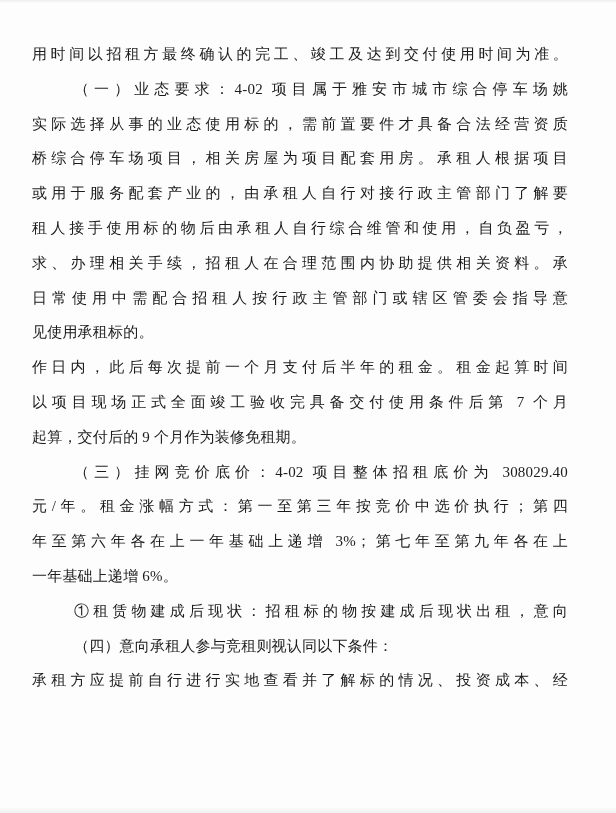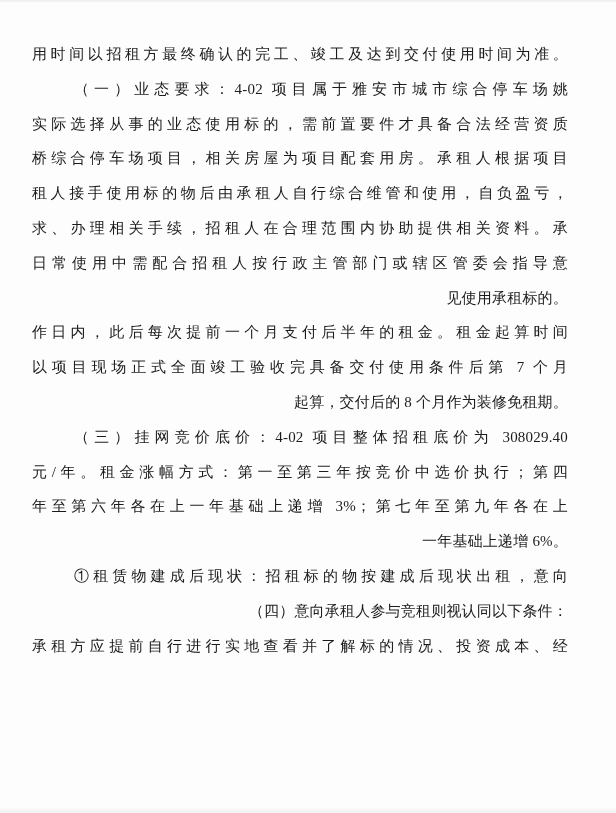--- a/index.html
+++ b/index.html
@@ -40,48 +40,49 @@
     position:absolute;
     left:32px;
     top:37px;
     width:536px;
     color:var(--text-color);
     font-size:15px;
   }
   .doc-line{
     height:34.8px;
     line-height:34.8px;
-    text-align:right;
+    text-align:left;
     letter-spacing:0.2px;
   }
   .doc-line.justify{
     text-align:justify;
     text-align-last:justify;
     text-justify:inter-character;
   }
   .doc-line.indent{
     padding-left:42px;
   }
 </style>
 </head>
 <body>
 
 <div class="page">
   <div class="text-block">
       <div class="doc-line justify">用时间以招租方最终确认的完工、竣工及达到交付使用时间为准。</div>
       <div class="doc-line indent justify">（一）业态要求：4-02 项目属于雅安市城市综合停车场姚</div>
       <div class="doc-line justify">实际选择从事的业态使用标的，需前置要件才具备合法经营资质</div>
       <div class="doc-line justify">桥综合停车场项目，相关房屋为项目配套用房。承租人根据项目</div>
+      <div class="doc-line justify">或用于服务配套产业的，由承租人自行对接行政主管部门了解要</div>
       <div class="doc-line justify">租人接手使用标的物后由承租人自行综合维管和使用，自负盈亏，</div>
       <div class="doc-line justify">求、办理相关手续，招租人在合理范围内协助提供相关资料。承</div>
       <div class="doc-line justify">日常使用中需配合招租人按行政主管部门或辖区管委会指导意</div>
       <div class="doc-line">见使用承租标的。</div>
       <div class="doc-line justify">作日内，此后每次提前一个月支付后半年的租金。租金起算时间</div>
       <div class="doc-line justify">以项目现场正式全面竣工验收完具备交付使用条件后第 7 个月</div>
-      <div class="doc-line">起算，交付后的 8 个月作为装修免租期。</div>
+      <div class="doc-line">起算，交付后的 9 个月作为装修免租期。</div>
       <div class="doc-line indent justify">（三）挂网竞价底价：4-02 项目整体招租底价为 308029.40</div>
       <div class="doc-line justify">元/年。租金涨幅方式：第一至第三年按竞价中选价执行；第四</div>
       <div class="doc-line justify">年至第六年各在上一年基础上递增 3%；第七年至第九年各在上</div>
       <div class="doc-line">一年基础上递增 6%。</div>
       <div class="doc-line indent justify">①租赁物建成后现状：招租标的物按建成后现状出租，意向</div>
       <div class="doc-line indent">（四）意向承租人参与竞租则视认同以下条件：</div>
       <div class="doc-line justify">承租方应提前自行进行实地查看并了解标的情况、投资成本、经</div>
     </div>
 </div>
 

